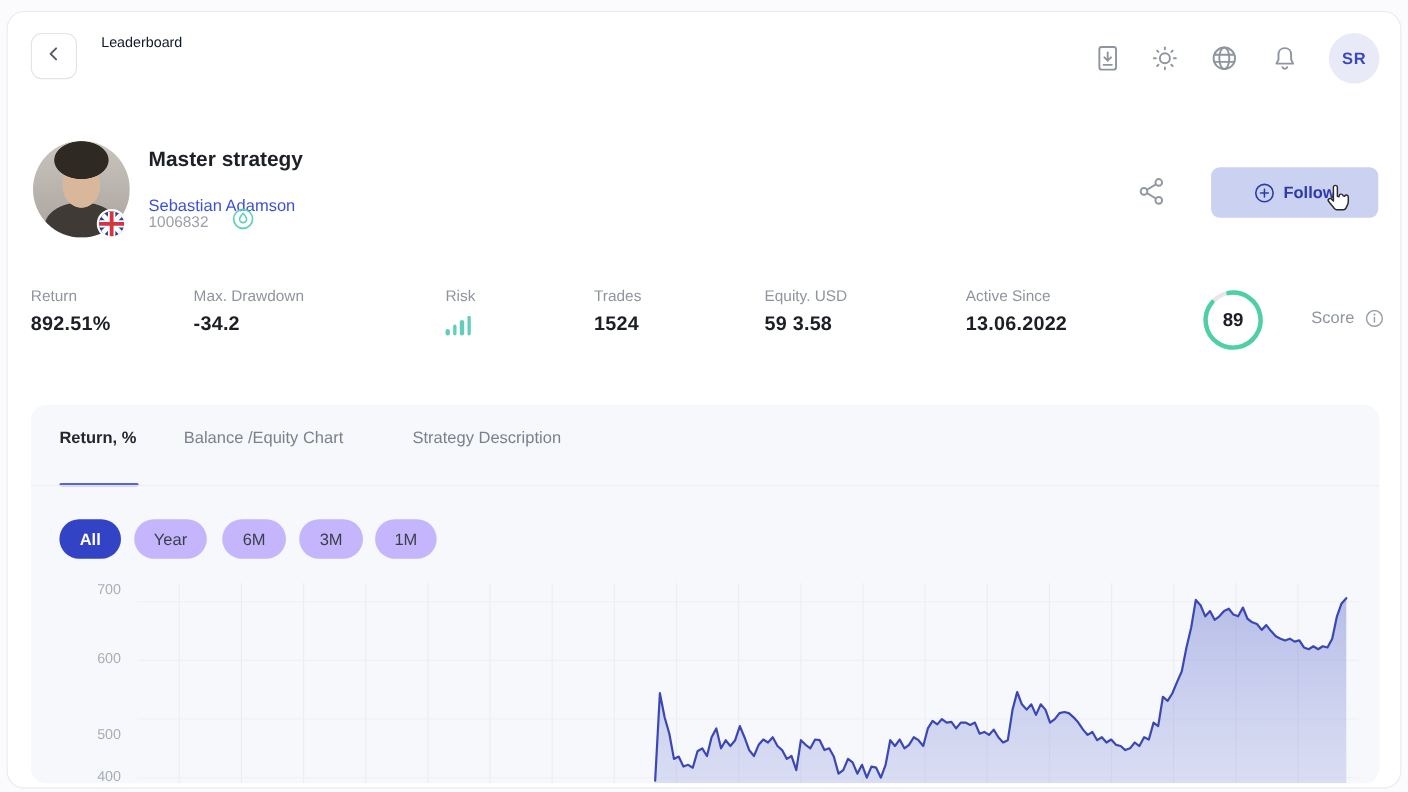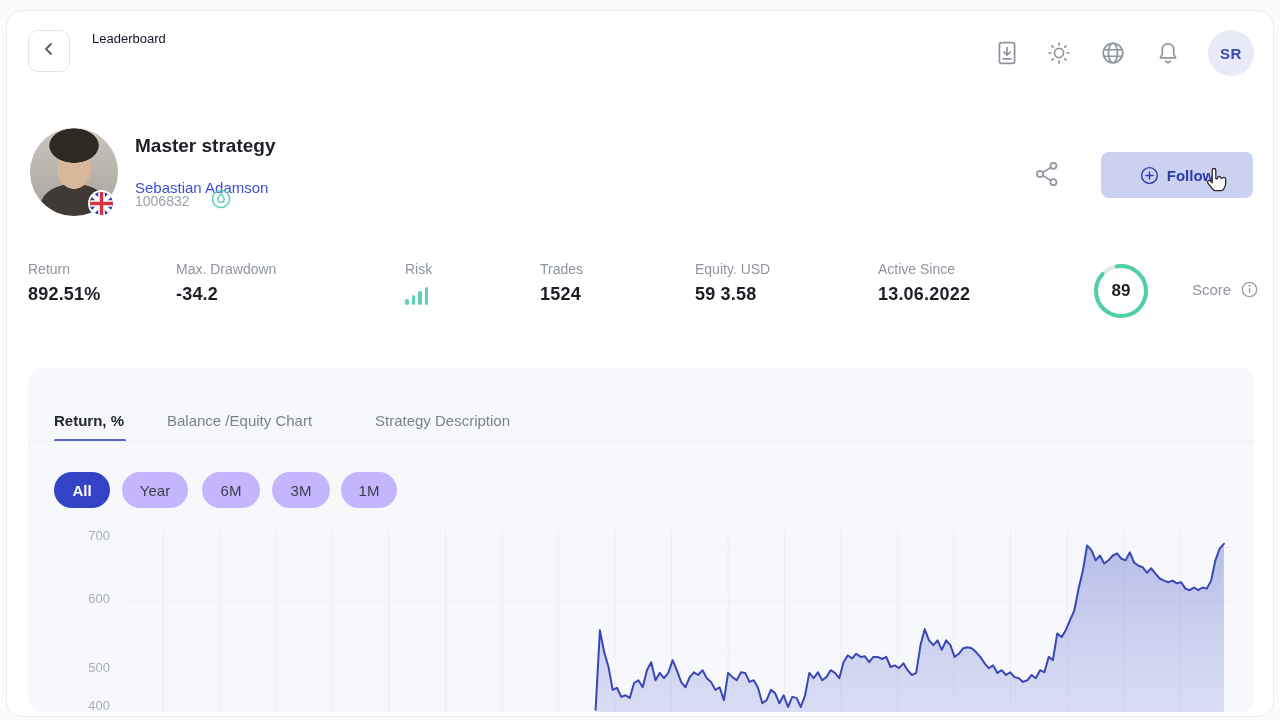--- a/index.html
+++ b/index.html
@@ -48,21 +48,21 @@
   .risk-bars i { display:block; width:3.5px; background:#5fcfba; border-radius:2px; }
   .score-ring { left:1092px; top:262px; width:58px; height:58px; }
   .score-num { left:1092px; top:262px; width:58px; height:58px; display:flex; align-items:center;
                justify-content:center; font-size:17px; font-weight:700; color:#1c1f26; }
   .score-label { left:1162px; top:281px; font-size:15px; color:#8f959e; display:flex;
                  align-items:center; gap:10px;margin-left:30px; }
 
   
   .card { left:28px; top:368px; width:1226px; height:344px; background:#f7f8fb;
           border-radius:14px; overflow:hidden; }
-  .tab { top:44px; font-size:15px; color:#7b818c; cursor:pointer; white-space:nowrap; }
+  .tab { top:22px; font-size:15px; color:#7b818c; cursor:pointer; white-space:nowrap; }
   .tab.active { color:#23262e; font-weight:600; }
   .tab-underline { left:26px; top:71px; width:72px; height:3px; background:#5a64c9; border-radius:2px; }
   .tab-divider { left:0; top:73px; width:1226px; height:1px; background:#ededf2; }
   .pill { top:104px; height:36px; border:none; border-radius:18px; background:#c4b5fd;
           color:#3a4049; font-size:15px; font-weight:500; cursor:pointer;
           font-family:"Liberation Sans",sans-serif; }
   .pill.active { background:#3243c5; color:#fff; font-weight:600; }
   .ytick { width:40px; text-align:right; font-size:13px; color:#a9aeb6; }
 </style>
 </head>

